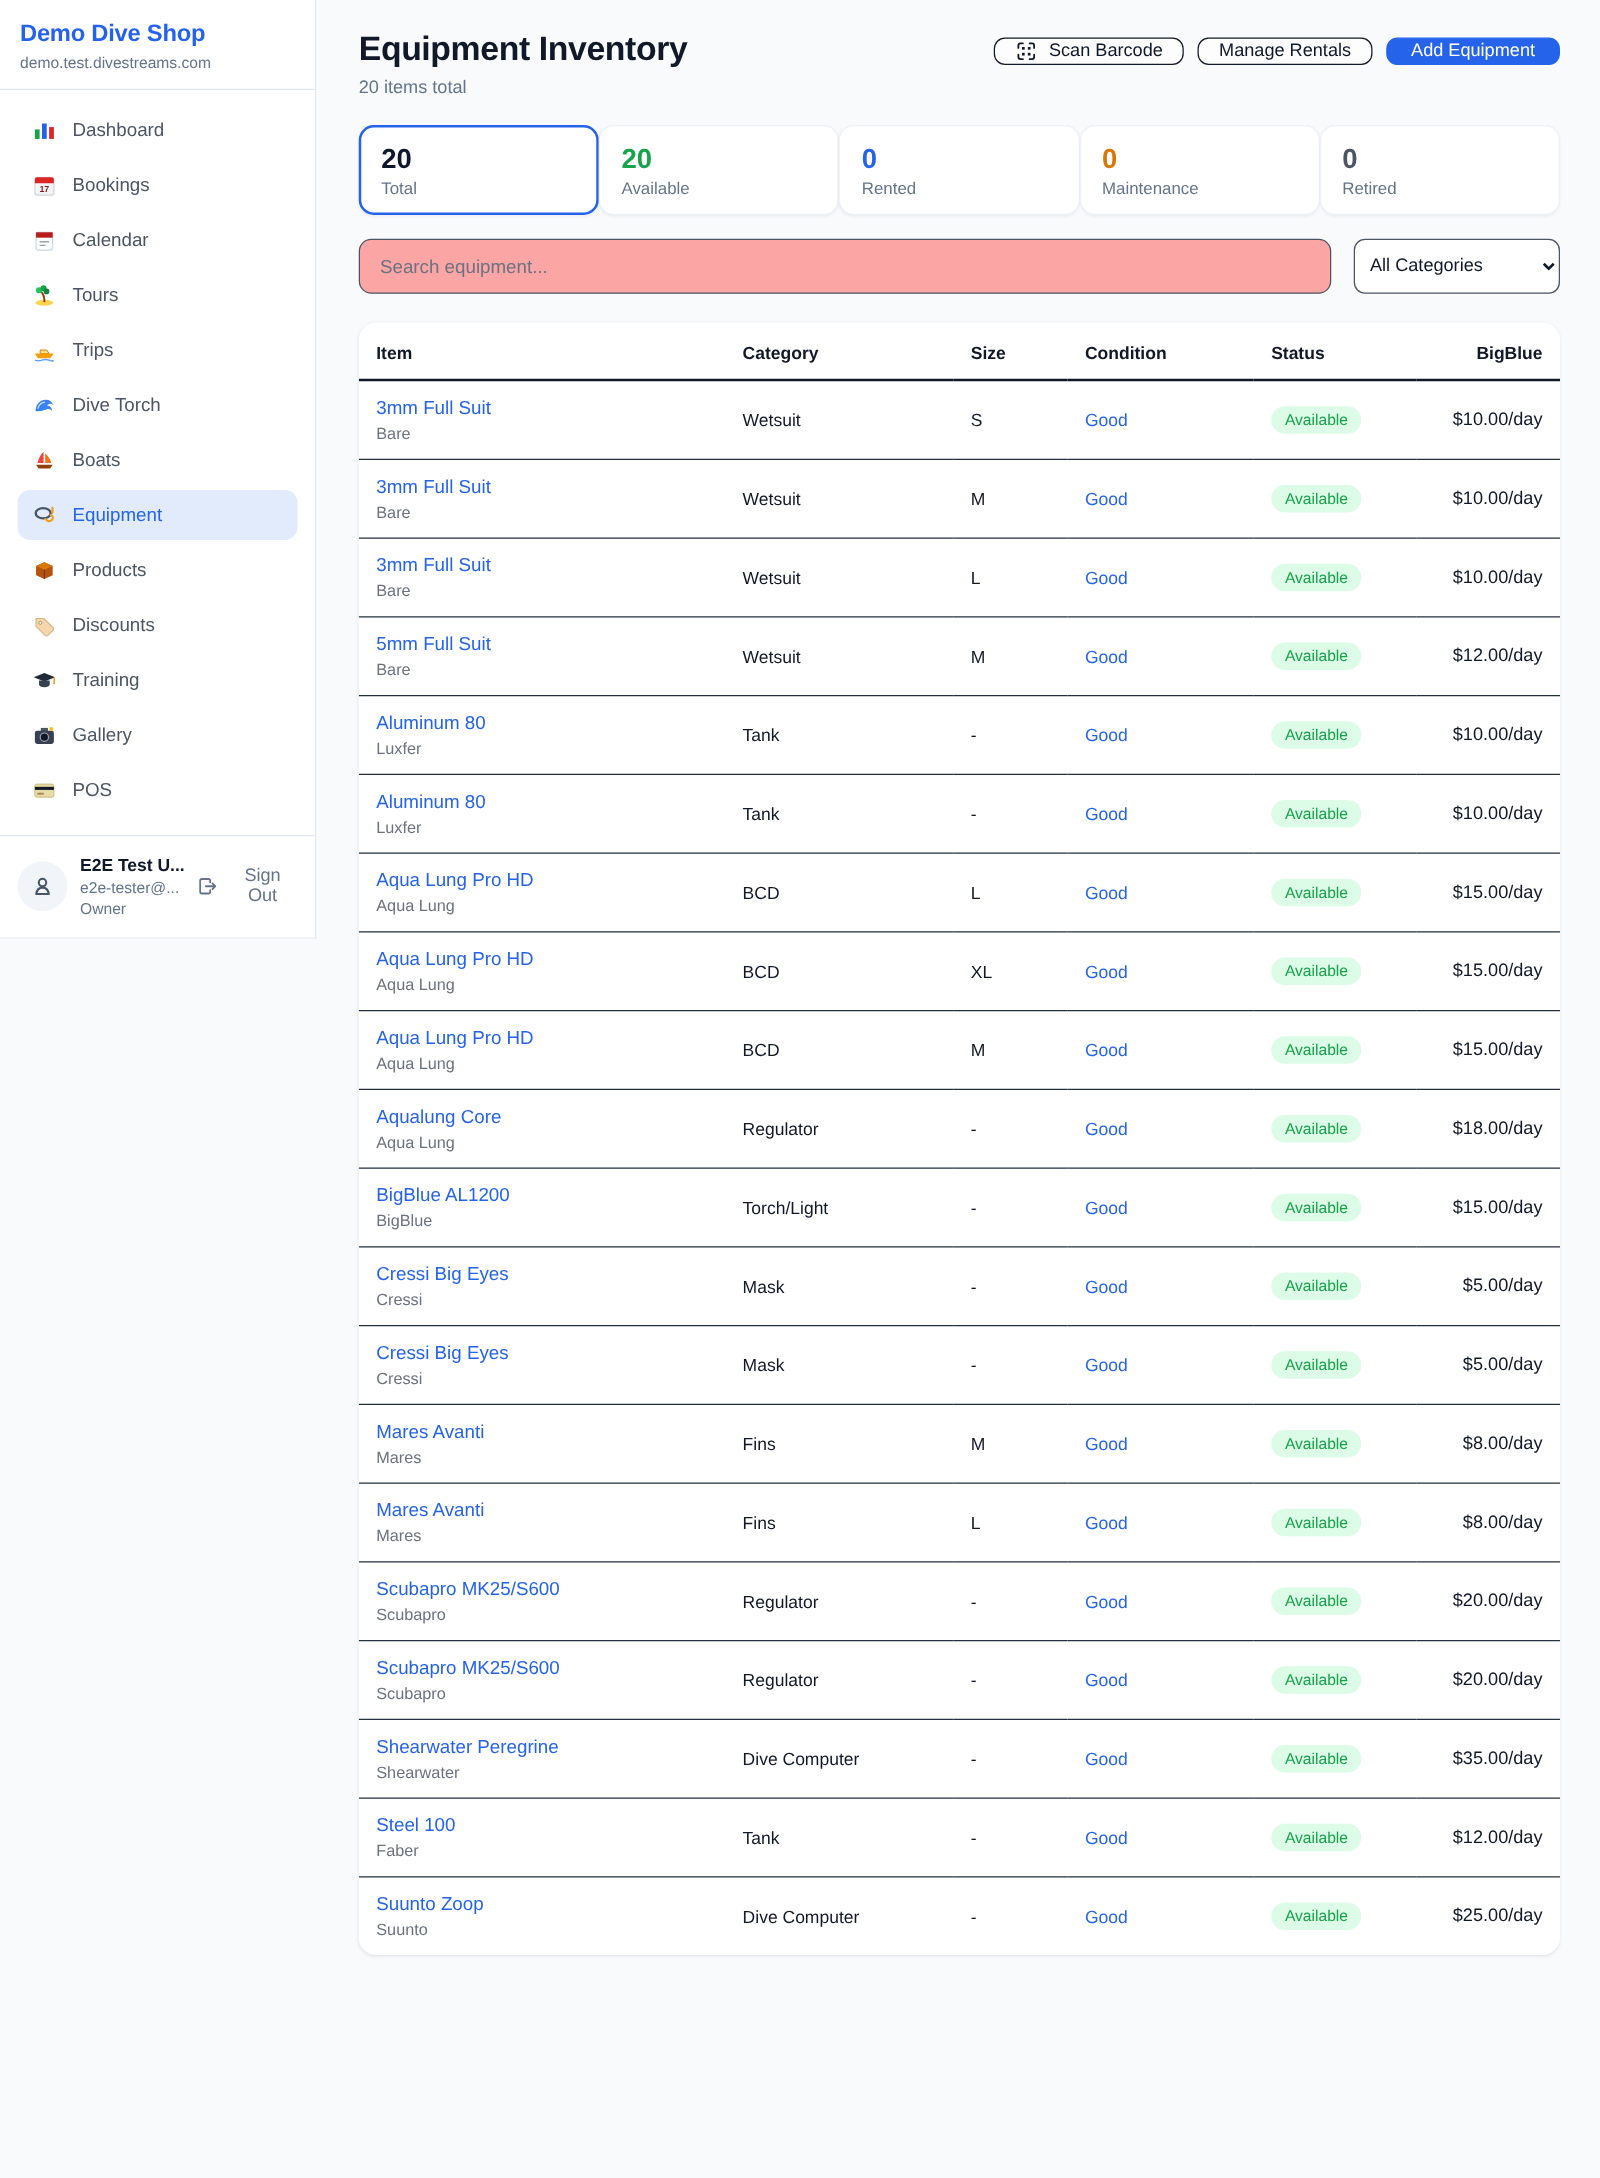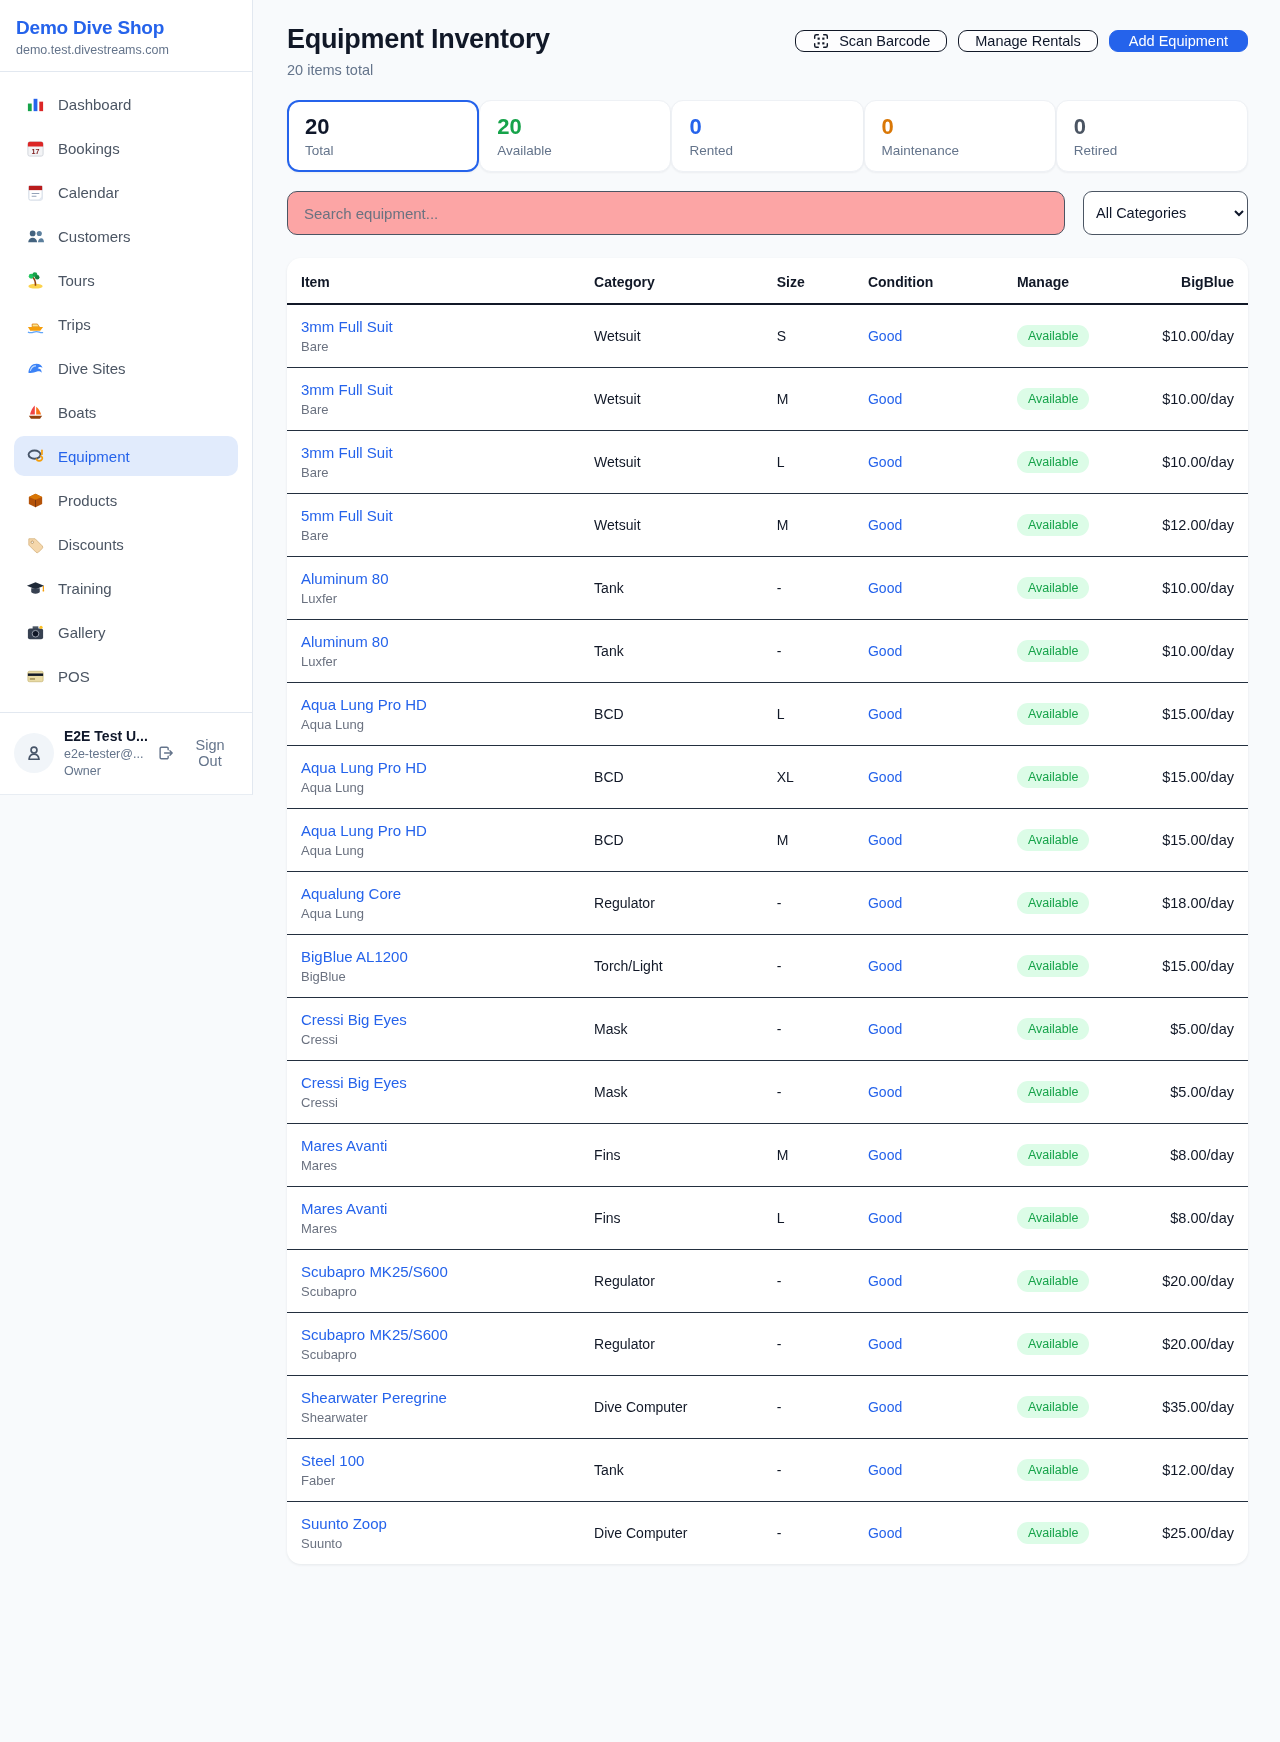--- a/index.html
+++ b/index.html
@@ -222,46 +222,40 @@
     <span class="nav-label">Bookings</span>
   </div>
 
   <div class="nav-item">
     <svg class="nav-ic">
             <use href="#icon-calendar"></use>
           </svg>
     <span class="nav-label">Calendar</span>
   </div>
 
-  <div class="nav-item">
-    <svg class="nav-ic">
-            <use href="#icon-customers"></use>
-          </svg>
-    <span class="nav-label">Customers</span>
-  </div>
 
   <div class="nav-item">
     <svg class="nav-ic">
             <use href="#icon-tours"></use>
           </svg>
     <span class="nav-label">Tours</span>
   </div>
 
   <div class="nav-item">
     <svg class="nav-ic">
             <use href="#icon-trips"></use>
           </svg>
     <span class="nav-label">Trips</span>
   </div>
 
   <div class="nav-item">
     <svg class="nav-ic">
             <use href="#icon-dive-sites"></use>
           </svg>
-    <span class="nav-label">Dive Sites</span>
+    <span class="nav-label">Dive Torch</span>
   </div>
 
   <div class="nav-item">
     <svg class="nav-ic">
             <use href="#icon-boats"></use>
           </svg>
     <span class="nav-label">Boats</span>
   </div>
 
   <div class="nav-item active">
@@ -391,21 +385,21 @@
           <col style="width:15.5%">
             <col style="width:13.5%">
             <col style="width:12%">
         </colgroup>
         <thead>
           <tr>
             <th>Item</th>
             <th>Category</th>
             <th>Size</th>
             <th>Condition</th>
-            <th>Manage</th>
+            <th>Status</th>
             <th class="r">BigBlue</th>
           </tr>
         </thead>
         <tbody id="rows">
   <tr>
     <td>
       <a class="item-name" href="#">3mm Full Suit</a>
       <div class="brand-sub">Bare</div>
     </td>
     <td>Wetsuit</td>

